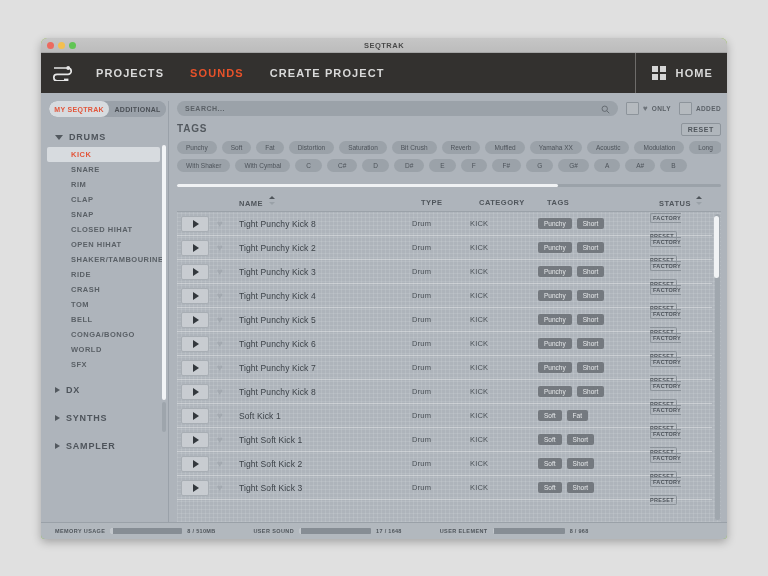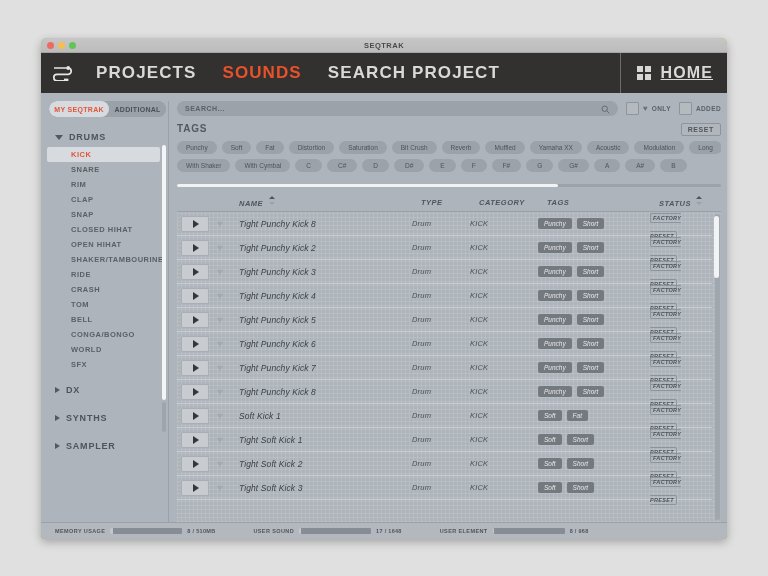--- a/index.html
+++ b/index.html
@@ -47,21 +47,21 @@
     background: #33312f;
     display: flex; align-items: center;
     flex: 0 0 auto;
   }
   #logo-btn {
     width: 42px; height: 40px;
     display: flex; align-items: center; justify-content: center;
   }
   #logo-btn svg { display: block; }
   .nav-item {
-    font-size: 17px; font-weight: bold;
+    font-size: 11px; font-weight: bold;
     letter-spacing: 1.1px;
     color: #d9d9d9;
     padding: 0 13px;
     white-space: nowrap;
   }
   .nav-item.active { color: #e8522a; }
   #nav-right {
     margin-left: auto;
     display: flex; align-items: center;
     height: 40px;
@@ -70,22 +70,22 @@
     gap: 10px;
   }
   #grid-icon {
     display: grid;
     grid-template-columns: 6px 6px;
     grid-template-rows: 6px 6px;
     gap: 2px;
   }
   #grid-icon i { background: #d6d6d6; display: block; }
   #home-label {
-    font-size: 16px; font-weight: bold;
-    letter-spacing: 1.1px; color: #d9d9d9; text-decoration: underline;
+    font-size: 11px; font-weight: bold;
+    letter-spacing: 1.1px; color: #d9d9d9;
   }
 
   
   #body {
     flex: 1 1 auto;
     display: flex;
     min-height: 0;
     background: #aeb4bb;
     padding: 8px 6px 0 6px;
     gap: 6px;
@@ -256,21 +256,20 @@
     background: #f0f2f4;
     border-radius: 2px;
   }
 
   
   #table {
     flex: 1 1 auto;
     display: flex; flex-direction: column;
     min-height: 0;
     position: relative;
-    font-style: italic;
   }
   .grid-bg {
     background-image:
       repeating-linear-gradient(0deg, rgba(255,255,255,.10) 0 1px, transparent 1px 4px),
       repeating-linear-gradient(90deg, rgba(255,255,255,.10) 0 1px, transparent 1px 4px);
   }
   #thead {
     display: flex; align-items: center;
     height: 18px;
     border-bottom: 1px solid #9ba2a9;
@@ -399,21 +398,21 @@
   <div id="navbar">
     <div id="logo-btn">
       <svg width="22" height="16" viewBox="0 0 22 16">
         <path d="M3 3 H17 A3.2 3.2 0 0 1 17 9.4 H6 A3.2 3.2 0 0 0 6 15.8 H14" fill="none" stroke="#e6e6e6" stroke-width="1.7"></path>
         <circle cx="17.2" cy="3" r="1.9" fill="#e6e6e6"></circle>
         <rect x="13" y="13.6" width="4.4" height="4.4" fill="#e6e6e6"></rect>
       </svg>
     </div>
     <div class="nav-item">PROJECTS</div>
     <div class="nav-item active">SOUNDS</div>
-    <div class="nav-item">SEARCH PROJECT</div>
+    <div class="nav-item">CREATE PROJECT</div>
     <div id="nav-right">
       <span id="grid-icon">
           <i></i>
           <i></i>
           <i></i>
           <i></i>
         </span>
       <span id="home-label">HOME</span>
     </div>
   </div>

